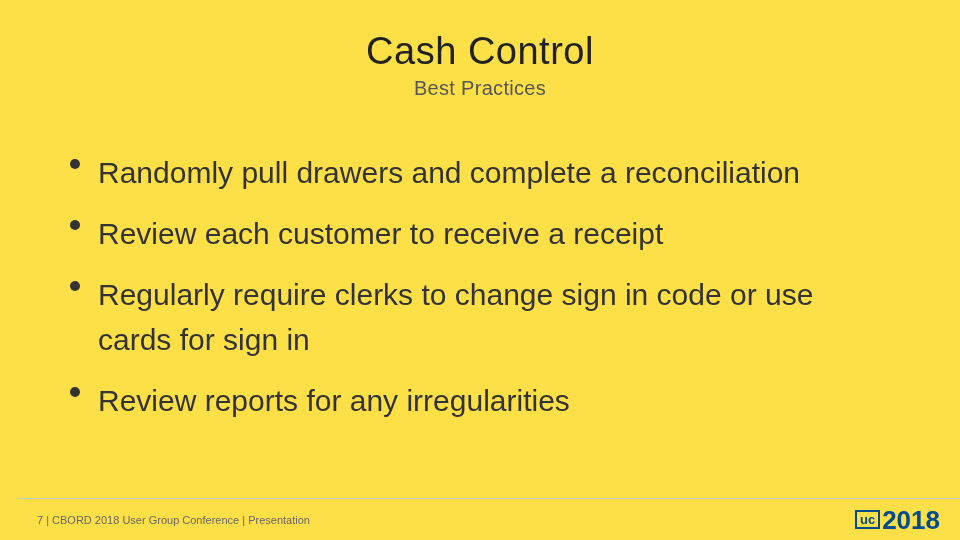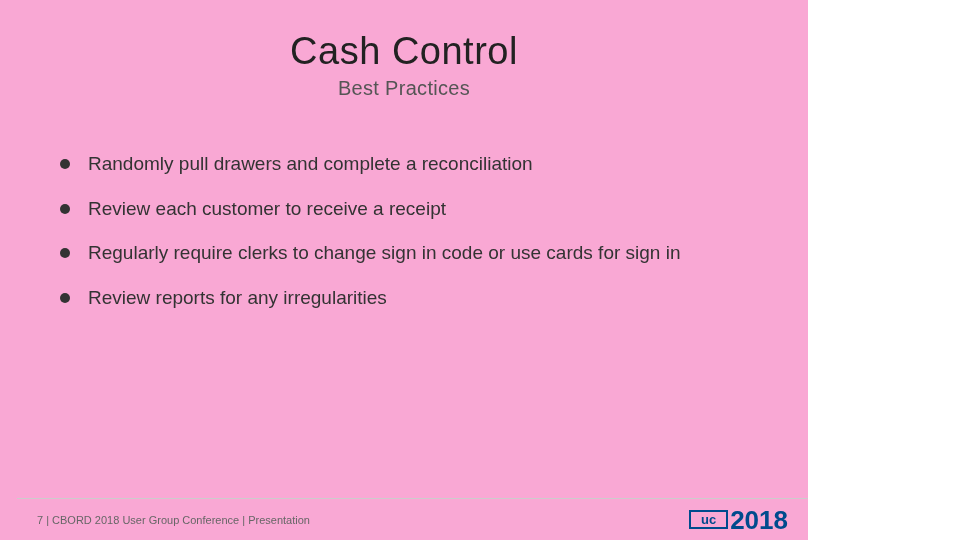--- a/index.html
+++ b/index.html
@@ -10,23 +10,23 @@
 
     body {
       width: 960px;
       height: 540px;
       background: #ffffff;
       font-family: 'Segoe UI', Arial, sans-serif;
       overflow: hidden;
     }
 
     .slide {
-      width: 808px;
+      width: 960px;
       height: 540px;
-      background: #f9a8d4;
+      background: #fde047;
       position: relative;
       display: flex;
       flex-direction: column;
       align-items: center;
       padding: 30px 60px 50px 60px;
     }
 
     .title-section {
       text-align: center;
       margin-bottom: 30px;
@@ -56,21 +56,21 @@
     }
 
     .bullet-list {
       list-style: none;
       padding: 0;
     }
 
     .bullet-list li {
       display: flex;
       align-items: flex-start;
-      font-size: 19px;
+      font-size: 30px;
       color: #333333;
       line-height: 1.5;
       margin-bottom: 16px;
       font-weight: 400;
     }
 
     .bullet-dot {
       display: inline-block;
       width: 10px;
       height: 10px;
@@ -107,21 +107,21 @@
       display: flex;
       align-items: center;
       gap: 2px;
     }
 
     .logo-uc {
       font-size: 13px;
       font-weight: 700;
       color: #004B8D;
       border: 2px solid #004B8D;
-      padding: 1px 10px;
+      padding: 1px 3px;
       line-height: 1;
     }
 
     .logo-year {
       font-size: 26px;
       font-weight: 700;
       color: #004B8D;
       line-height: 1;
       text-align: center;
     }

